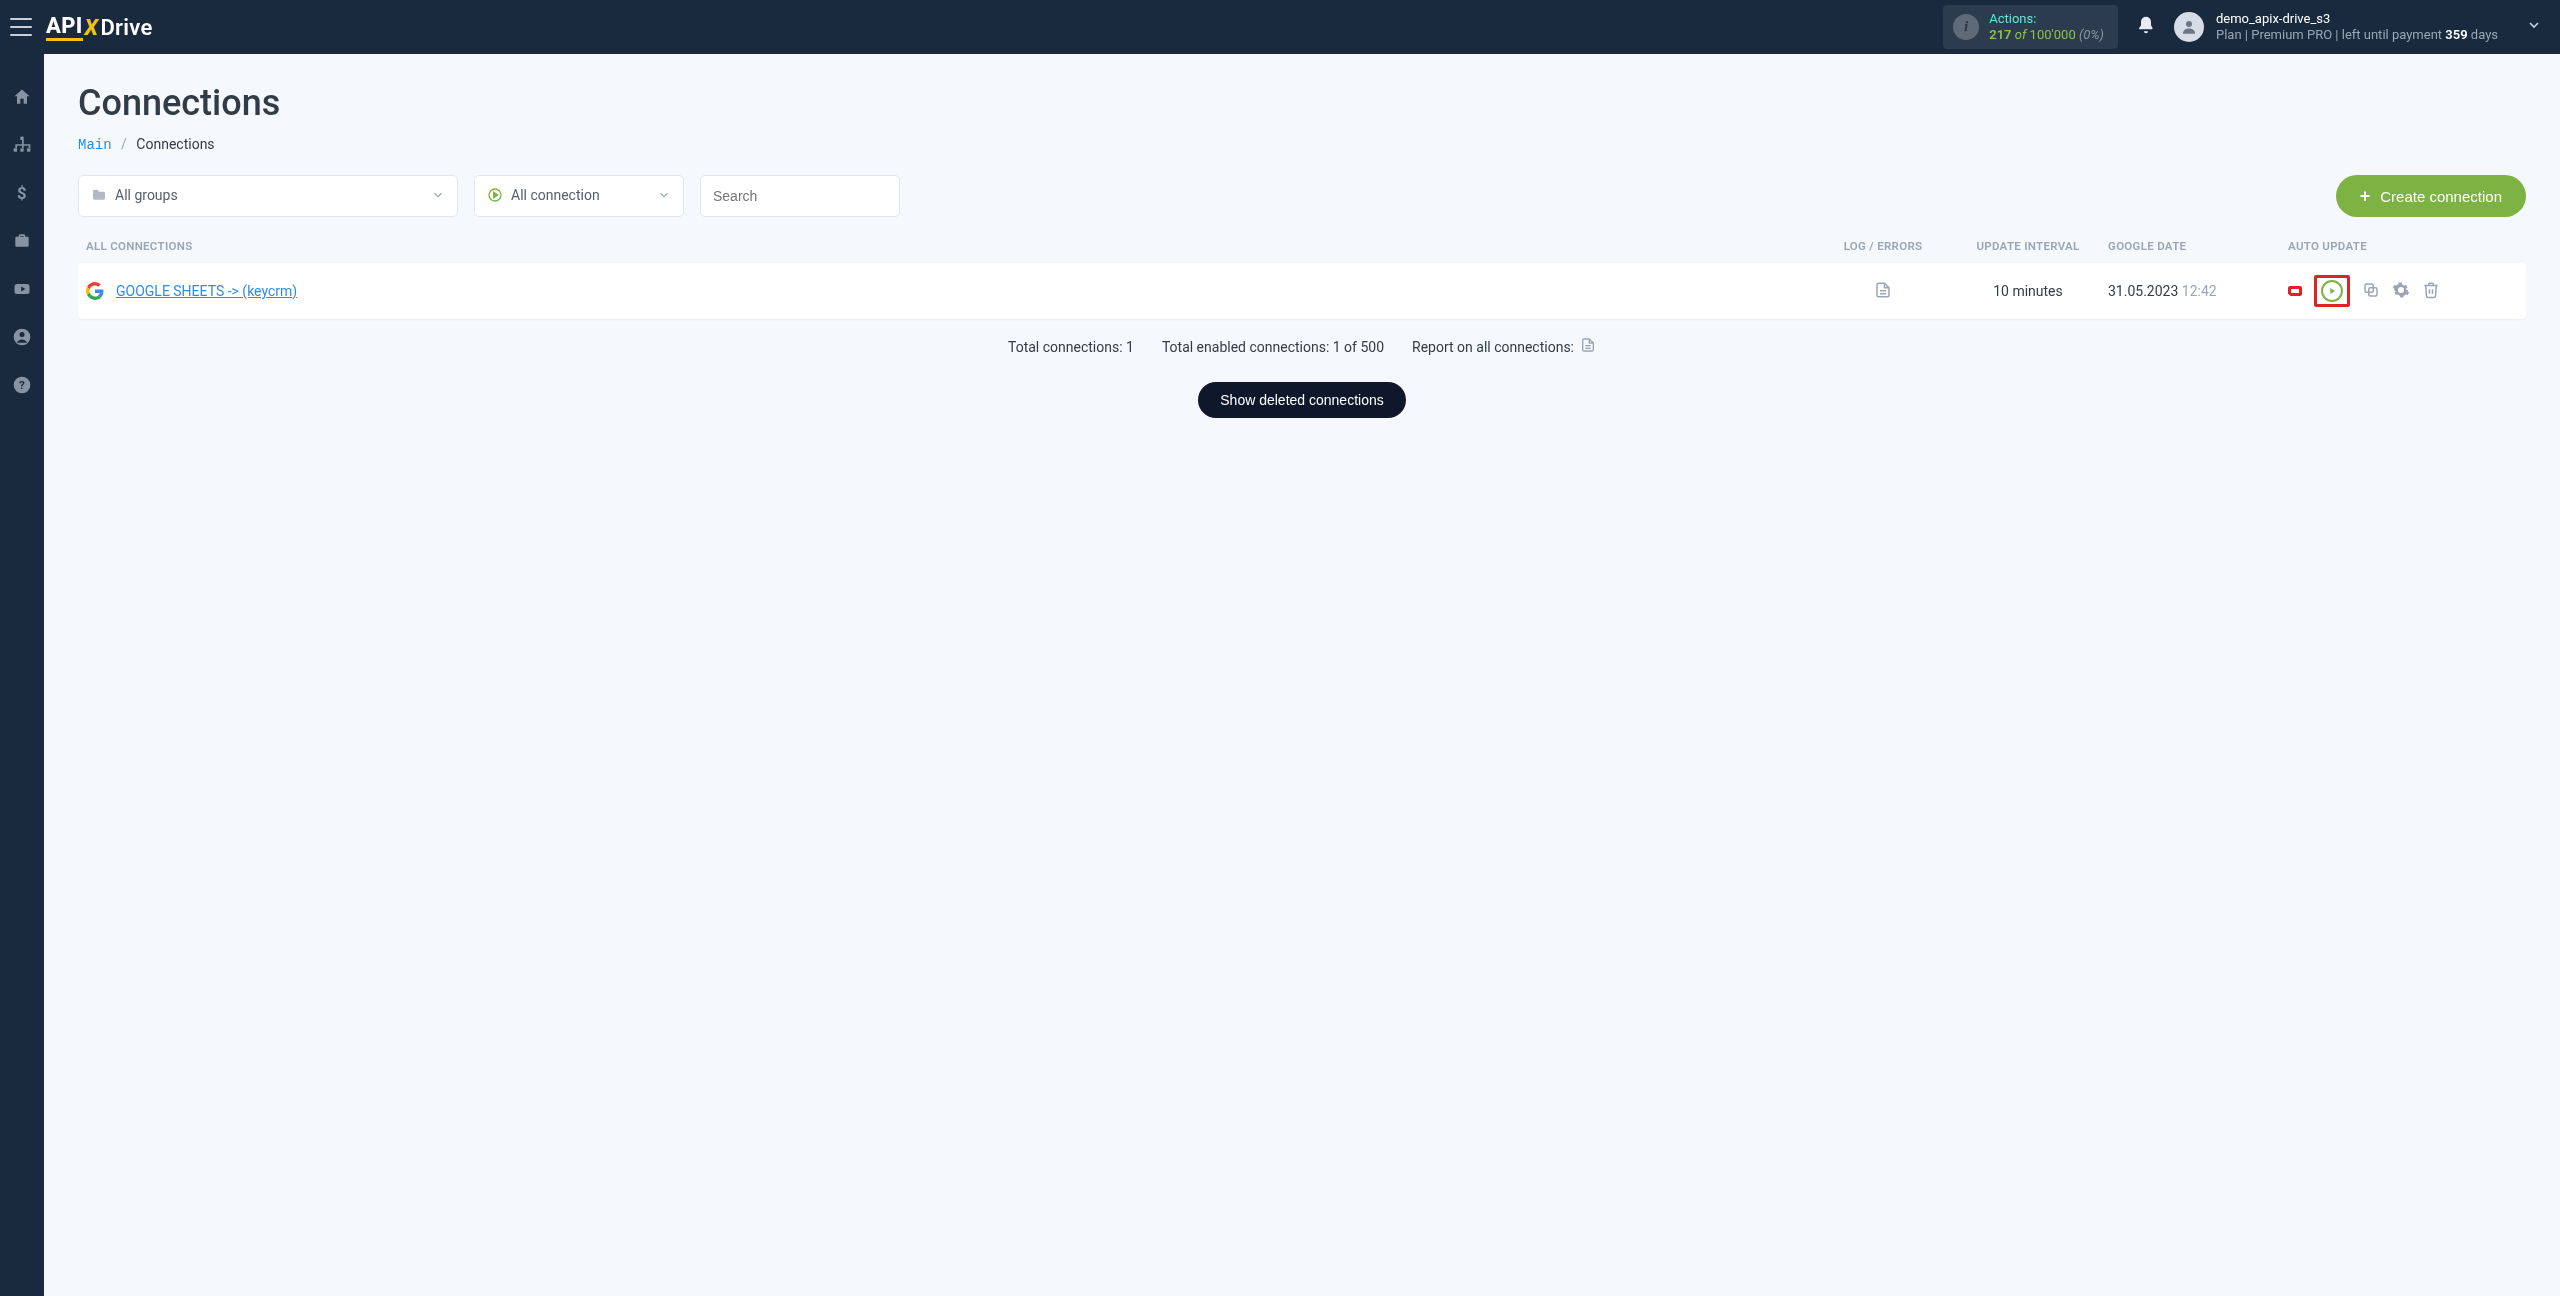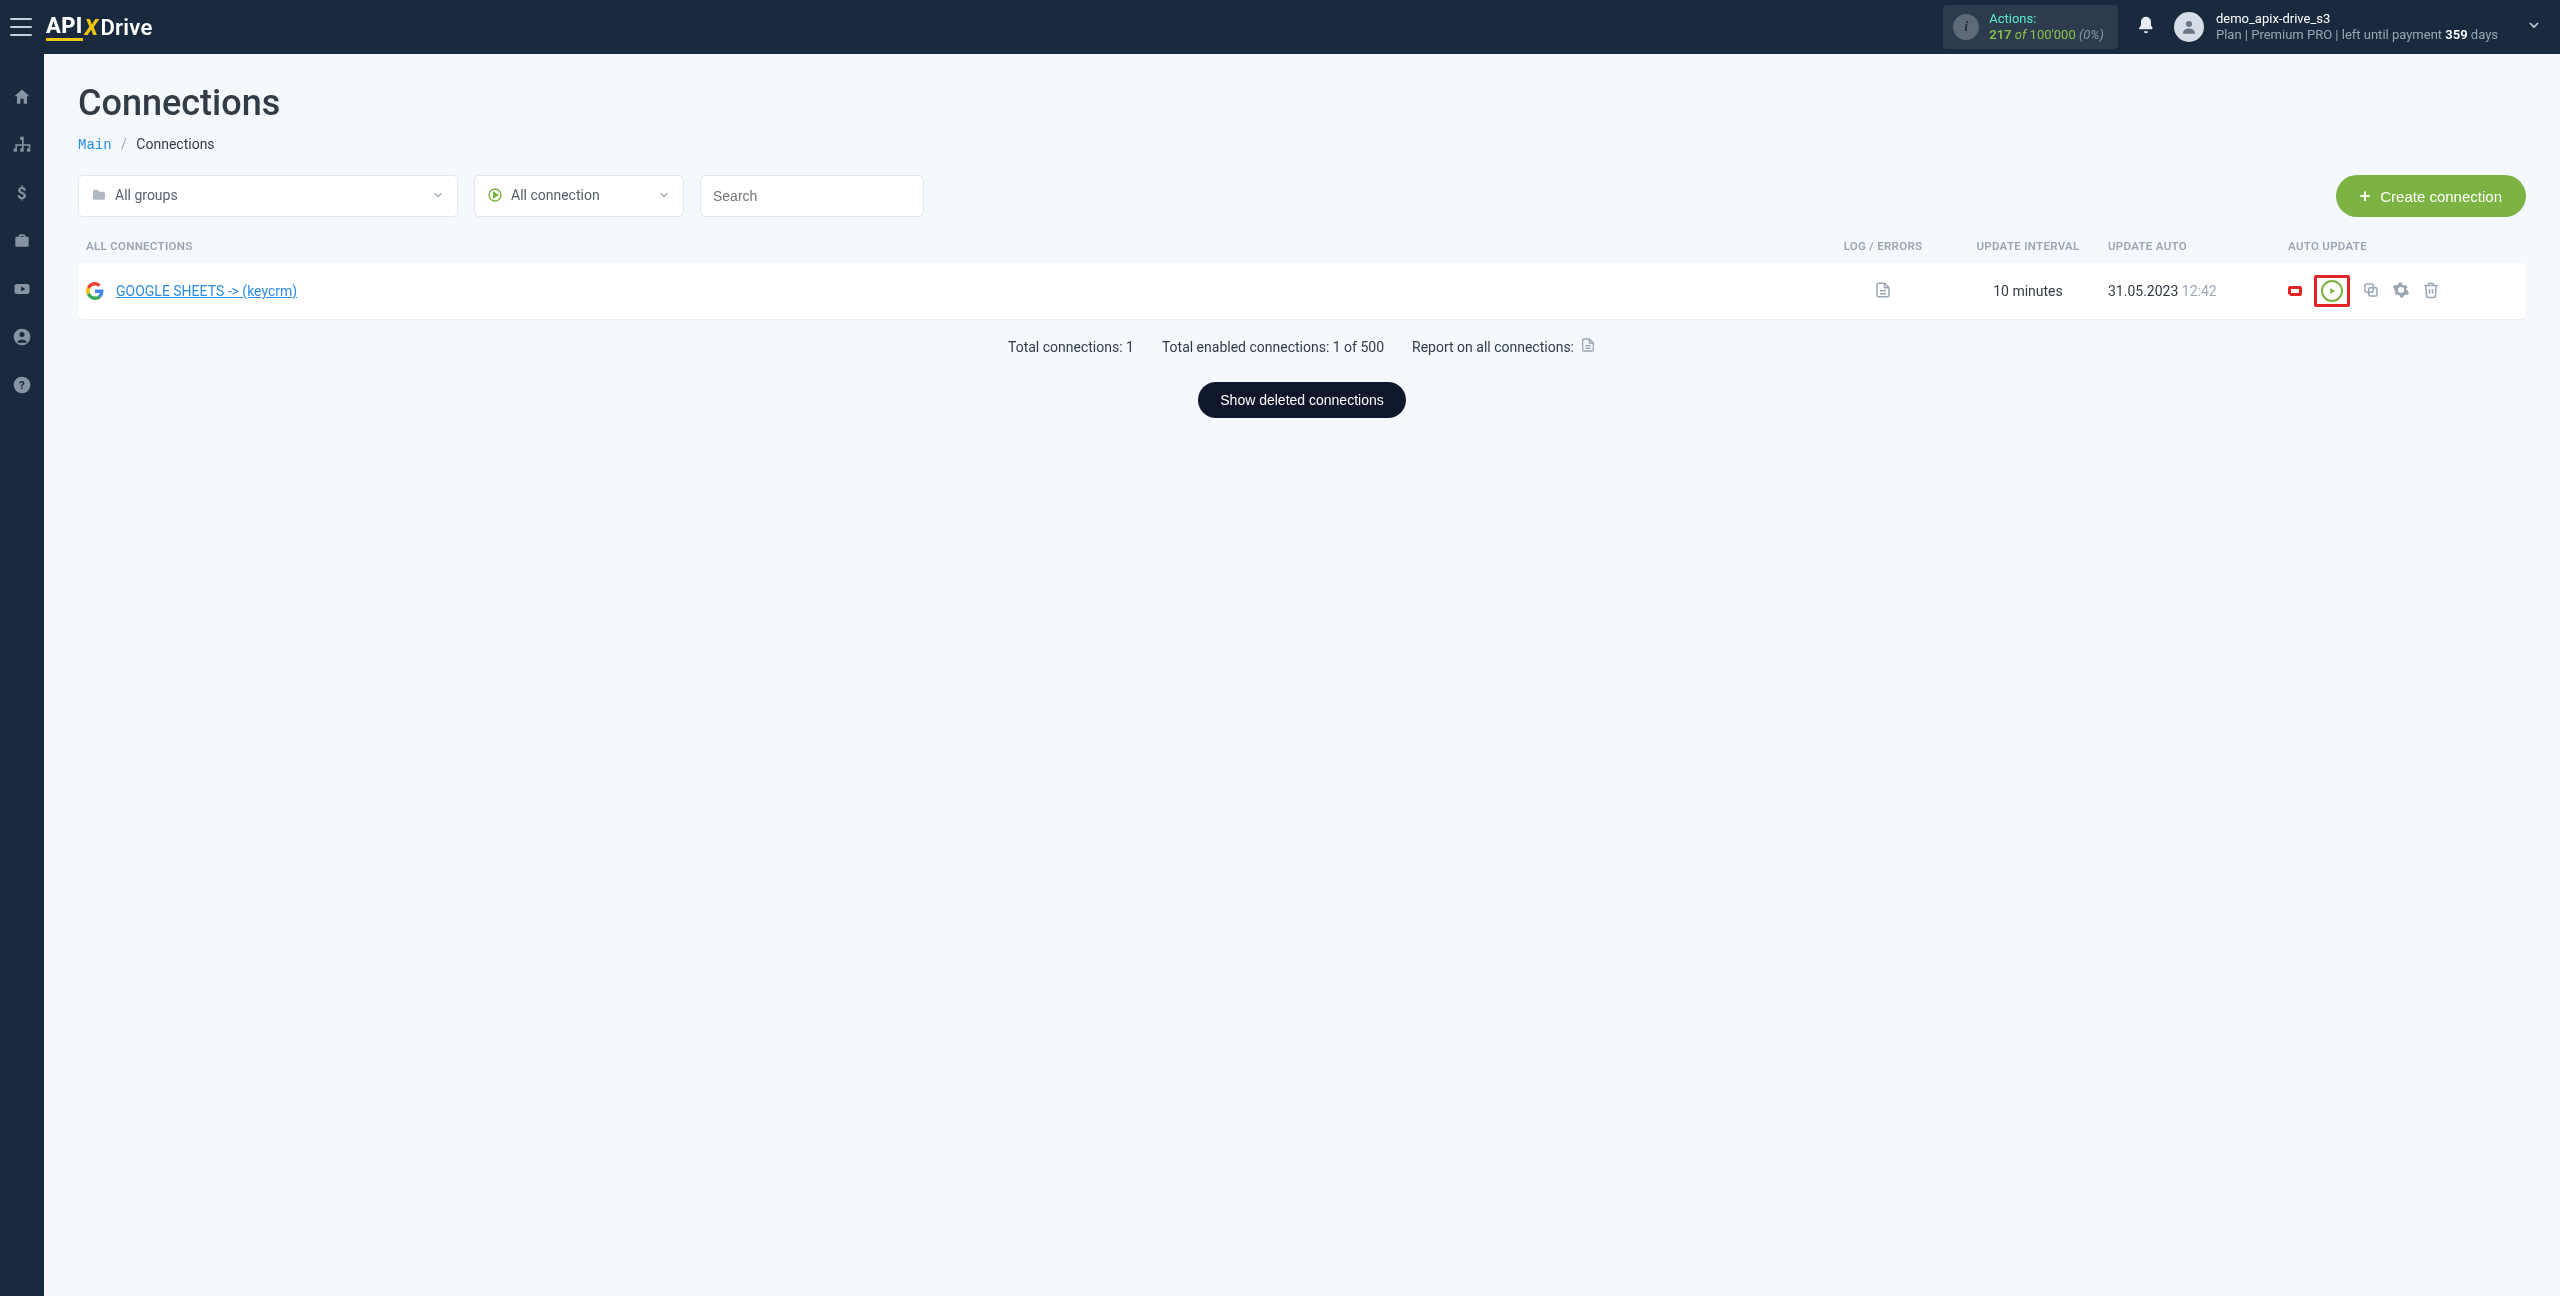--- a/index.html
+++ b/index.html
@@ -60,21 +60,21 @@
   .select-box, .search-box {
     background:#fff; border:1px solid #e1e7ef; border-radius:5px; height:42px; display:flex; align-items:center;
     padding:0 12px; font-size:14px; color:#555e6c;
   }
   .select-box { width:380px; justify-content:space-between; cursor:pointer;}
   .select-box.small { width:210px; }
   .select-box .lead { display:flex; align-items:flex-start; gap:8px; }
   .select-box .folder-ic { color:#b0b9c5; }
   .select-box .play-ic { color:#7cb342; }
   .select-box .chev { color:#9aa6b4; }
-  .search-box { width:224px; }
+  .search-box { width:200px; }
   .search-box input { border:none; outline:none; width:100%; font-size:14px; color:#555e6c; background:transparent;}
   .filters-row .grow { flex:1; }
   .create-btn {
     background:#7cb342; color:#fff; border:none; border-radius:22px; height:42px; padding:0 24px;
     font-size:15px; display:flex; align-items:center; gap:10px; cursor:pointer;
   }
   .create-btn .plus { font-size:18px; font-weight:600; line-height:1;}
 
   .table-wrap { }
   .thead { display:flex; align-items:center; font-size:11.5px; font-weight:600; color:#9aa6b4;
@@ -275,21 +275,21 @@
         <span class="plus">+</span>
         <span>Create connection</span>
       </button>
     </div>
 
     <div class="table-wrap">
       <div class="thead">
         <div class="col-name">ALL CONNECTIONS</div>
         <div class="col-log">LOG / ERRORS</div>
         <div class="col-int">UPDATE INTERVAL</div>
-        <div class="col-date">UPDATE AUTO</div>
+        <div class="col-date">GOOGLE DATE</div>
         <div class="col-auto">AUTO UPDATE</div>
       </div>
 
       <div class="trow">
         <div class="col-name">
           <a href="#" class="conn-name">
             <span class="gicon">
               <svg viewBox="0 0 48 48" width="18" height="18">
                   <path fill="#EA4335" d="M24 9.5c3.4 0 6.4 1.2 8.8 3.4l6.5-6.5C35.1 2.5 29.9 0 24 0 14.6 0 6.5 5.4 2.6 13.2l7.6 5.9C12 13.1 17.5 9.5 24 9.5z"></path>
                   <path fill="#4285F4" d="M46.5 24.5c0-1.6-.1-3.1-.4-4.5H24v9h12.7c-.6 3-2.3 5.5-4.9 7.2l7.5 5.8c4.4-4.1 7.2-10 7.2-17.5z"></path>

